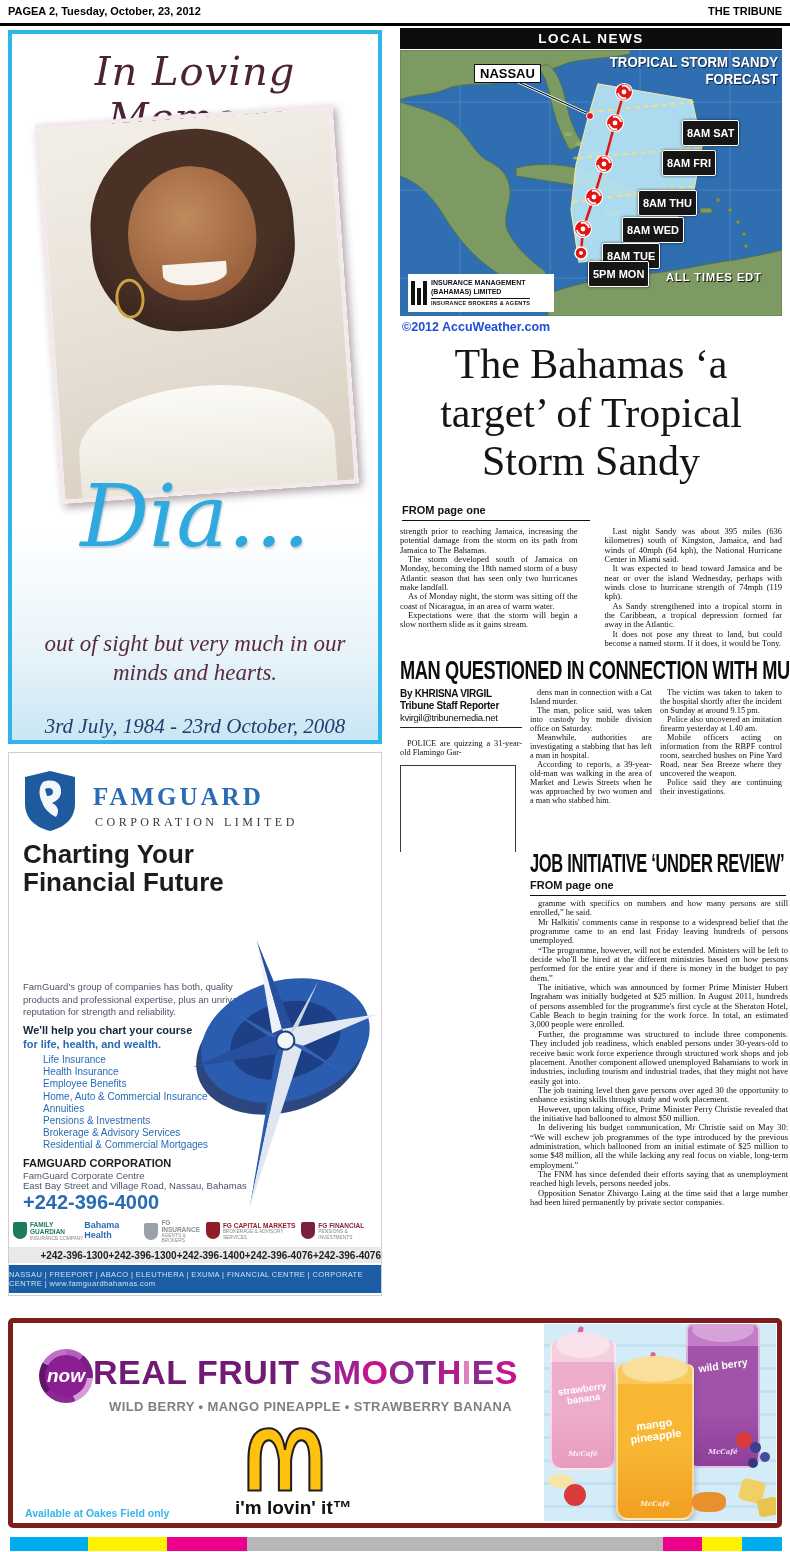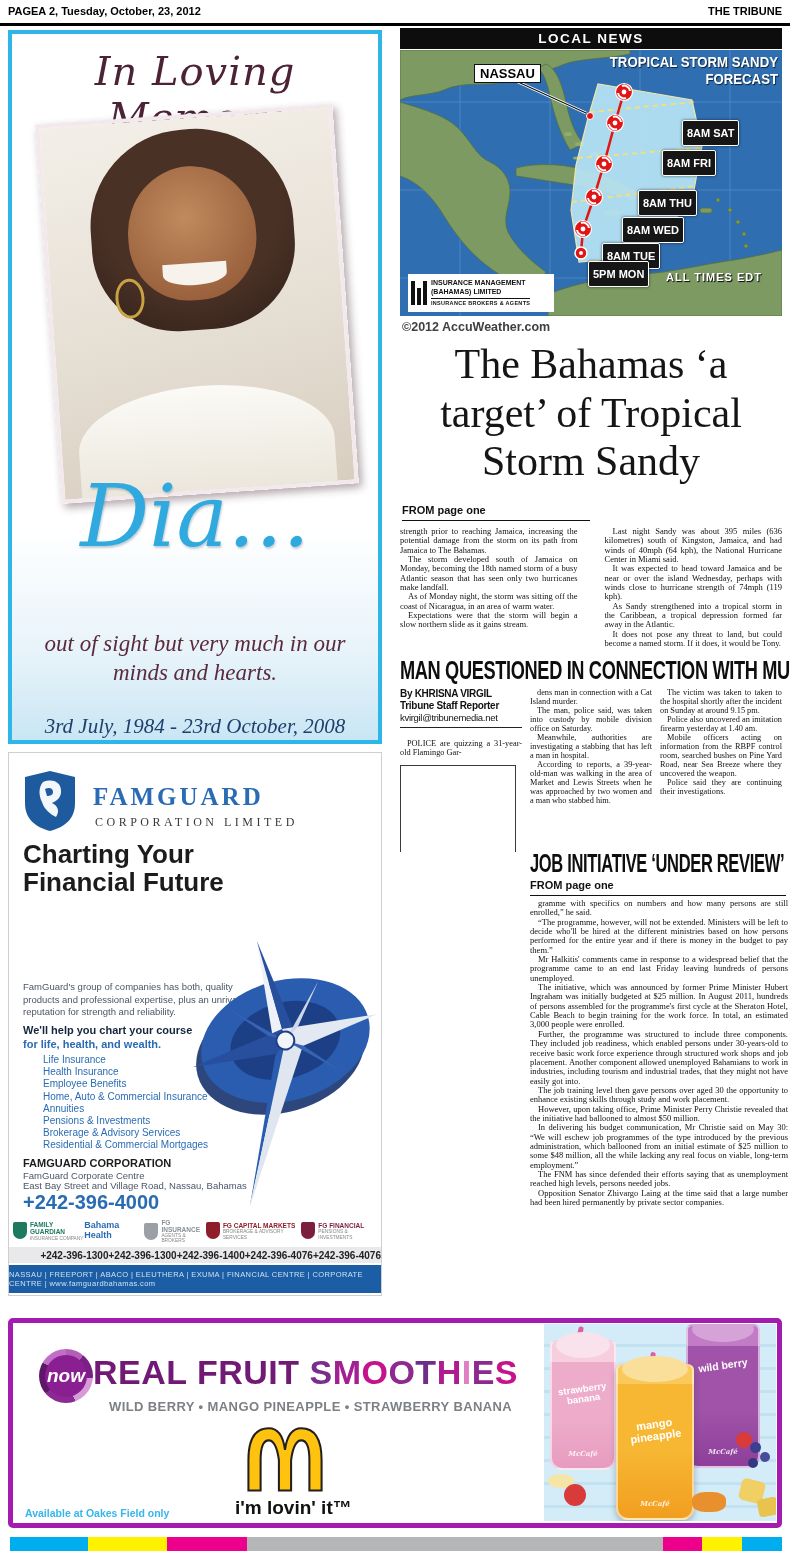--- a/index.html
+++ b/index.html
@@ -80,21 +80,21 @@
           white-space:nowrap;box-shadow:0 0 3px rgba(0,0,0,.6);}
   .alltimes{position:absolute;left:266px;top:221px;color:#fff;font:bold 11px "Liberation Sans",sans-serif;
             letter-spacing:1px;text-shadow:1px 1px 1px #000;}
   .imb{position:absolute;left:8px;top:224px;width:146px;height:38px;background:#fff;display:flex;
        align-items:center;gap:4px;padding:1px 3px;box-sizing:border-box;}
   .imb-bars{display:flex;gap:2px;align-items:flex-end;height:24px;flex:none;}
   .imb-bars i{display:block;width:4px;background:#111;height:24px;}
   .imb-bars i.mid{height:17px;}
   .imb-txt{font:bold 7px "Liberation Sans",sans-serif;color:#111;line-height:1.25;}
   .imb-sub{font-size:5.5px;border-top:1px solid #111;margin-top:1px;padding-top:1px;letter-spacing:.3px;}
-  .credit{position:absolute;top:320px;left:402px;font:bold 12.5px "Liberation Sans",sans-serif;color:#404040;}
+  .credit{position:absolute;top:320px;left:402px;font:bold 12.5px "Liberation Sans",sans-serif;color:#1d4ed8;}
 
   .headline1{position:absolute;top:340px;left:400px;width:382px;text-align:center;
              font:42px "Liberation Serif",serif;color:#151515;line-height:1.16;}
   .kicker{font:bold 11px "Liberation Sans",sans-serif;color:#111;border-bottom:1.5px solid #111;padding-bottom:4px;}
   .kicker1{position:absolute;top:504px;left:402px;width:188px;}
   .newscols{display:flex;position:absolute;overflow:hidden;}
   .newscols p{margin:0;text-align:justify;}
   .sandy{top:527px;left:400px;width:382px;height:130px;gap:27px;}
   .sandy .col{width:186px;font:8.5px "Liberation Serif",serif;line-height:1.1;}
   .sandy p{text-indent:8px;}
@@ -114,21 +114,21 @@
   .job-head{position:absolute;top:849px;left:530px;white-space:nowrap;
             font:bold 25px "Liberation Sans",sans-serif;letter-spacing:-.5px;color:#0e0e0e;
             transform:scaleX(.66);transform-origin:left center;}
   .job-kicker{position:absolute;top:879px;left:530px;width:256px;}
   .job-body{position:absolute;top:899px;left:530px;width:258px;height:432px;overflow:hidden;
             font:8.5px "Liberation Serif",serif;line-height:1.1;}
   .job-body p{margin:0;text-align:justify;text-indent:8px;}
 
   
   .smoothie{position:absolute;top:1318px;left:8px;width:774px;height:210px;box-sizing:border-box;
-            border:5px solid #a21caf;border-radius:5px;background:#fff;overflow:hidden;}
+            border:5px solid #7f1d1d;border-radius:5px;background:#fff;overflow:hidden;}
   .sm-badge{position:absolute;left:26px;top:26px;width:54px;height:54px;border-radius:50%;
             background:conic-gradient(#b35fb8 0 40deg,#7a1f85 40deg 95deg,#d79bd9 95deg 160deg,
                        #8a2a92 160deg 230deg,#5e1668 230deg 300deg,#c06ec6 300deg 360deg);}
   .sm-badge i{position:absolute;inset:6px;border-radius:50%;background:#8a1f92;
               display:flex;align-items:center;justify-content:center;
               font:italic bold 19px "Liberation Sans",sans-serif;color:#fff;font-style:italic;}
   .sm-title{position:absolute;left:80px;top:30px;font:bold 34px "Liberation Sans",sans-serif;
             letter-spacing:.5px;white-space:nowrap;}
   .sm-title .gray{color:#701a75;}
   .sm-flavors{position:absolute;left:96px;top:76px;font:bold 13px "Liberation Sans",sans-serif;
@@ -304,22 +304,22 @@
         <p>Police also uncovered an imitation firearm yesterday at 1.40 am.</p>
         <p>Mobile officers acting on information from the RBPF control room, searched bushes on Pine Yard Road, near Sea Breeze where they uncovered the weapon.</p>
         <p>Police said they are continuing their investigations.</p>
       </div>
   </div>
 
   <div class="job-head">JOB INITIATIVE ‘UNDER REVIEW’</div>
   <div class="kicker job-kicker">FROM page one</div>
   <div class="job-body">
       <p>gramme with specifics on numbers and how many persons are still enrolled,” he said.</p>
+      <p>Mr Halkitis' comments came in response to a widespread belief that the programme came to an end last Friday leaving hundreds of persons unemployed.</p>
       <p>“The programme, however, will not be extended. Ministers will be left to decide who'll be hired at the different ministries based on how persons performed for the entire year and if there is money in the budget to pay them.”</p>
-      <p>Mr Halkitis' comments came in response to a widespread belief that the programme came to an end last Friday leaving hundreds of persons unemployed.</p>
       <p>The initiative, which was announced by former Prime Minister Hubert Ingraham was initially budgeted at $25 million. In August 2011, hundreds of persons assembled for the programme's first cycle at the Sheraton Hotel, Cable Beach to begin training for the work force. In total, an estimated 3,000 people were enrolled.</p>
       <p>Further, the programme was structured to include three components. They included job readiness, which enabled persons under 30-years-old to receive basic work force experience through structured work shops and job placement. Another component allowed unemployed Bahamians to work in industries, including tourism and industrial trades, that they might not have easily got into.</p>
       <p>The job training level then gave persons over aged 30 the opportunity to enhance existing skills through study and work placement.</p>
       <p>However, upon taking office, Prime Minister Perry Christie revealed that the initiative had ballooned to almost $50 million.</p>
       <p>In delivering his budget communication, Mr Christie said on May 30: “We will eschew job programmes of the type introduced by the previous administration, which ballooned from an initial estimate of $25 million to some $48 million, all the while lacking any real focus on viable, long-term employment.”</p>
       <p>The FNM has since defended their efforts saying that as unemployment reached high levels, persons needed jobs.</p>
       <p>Opposition Senator Zhivargo Laing at the time said that a large number had been hired permanently by private sector companies.</p>
     </div>
 
   <div class="famguard">

